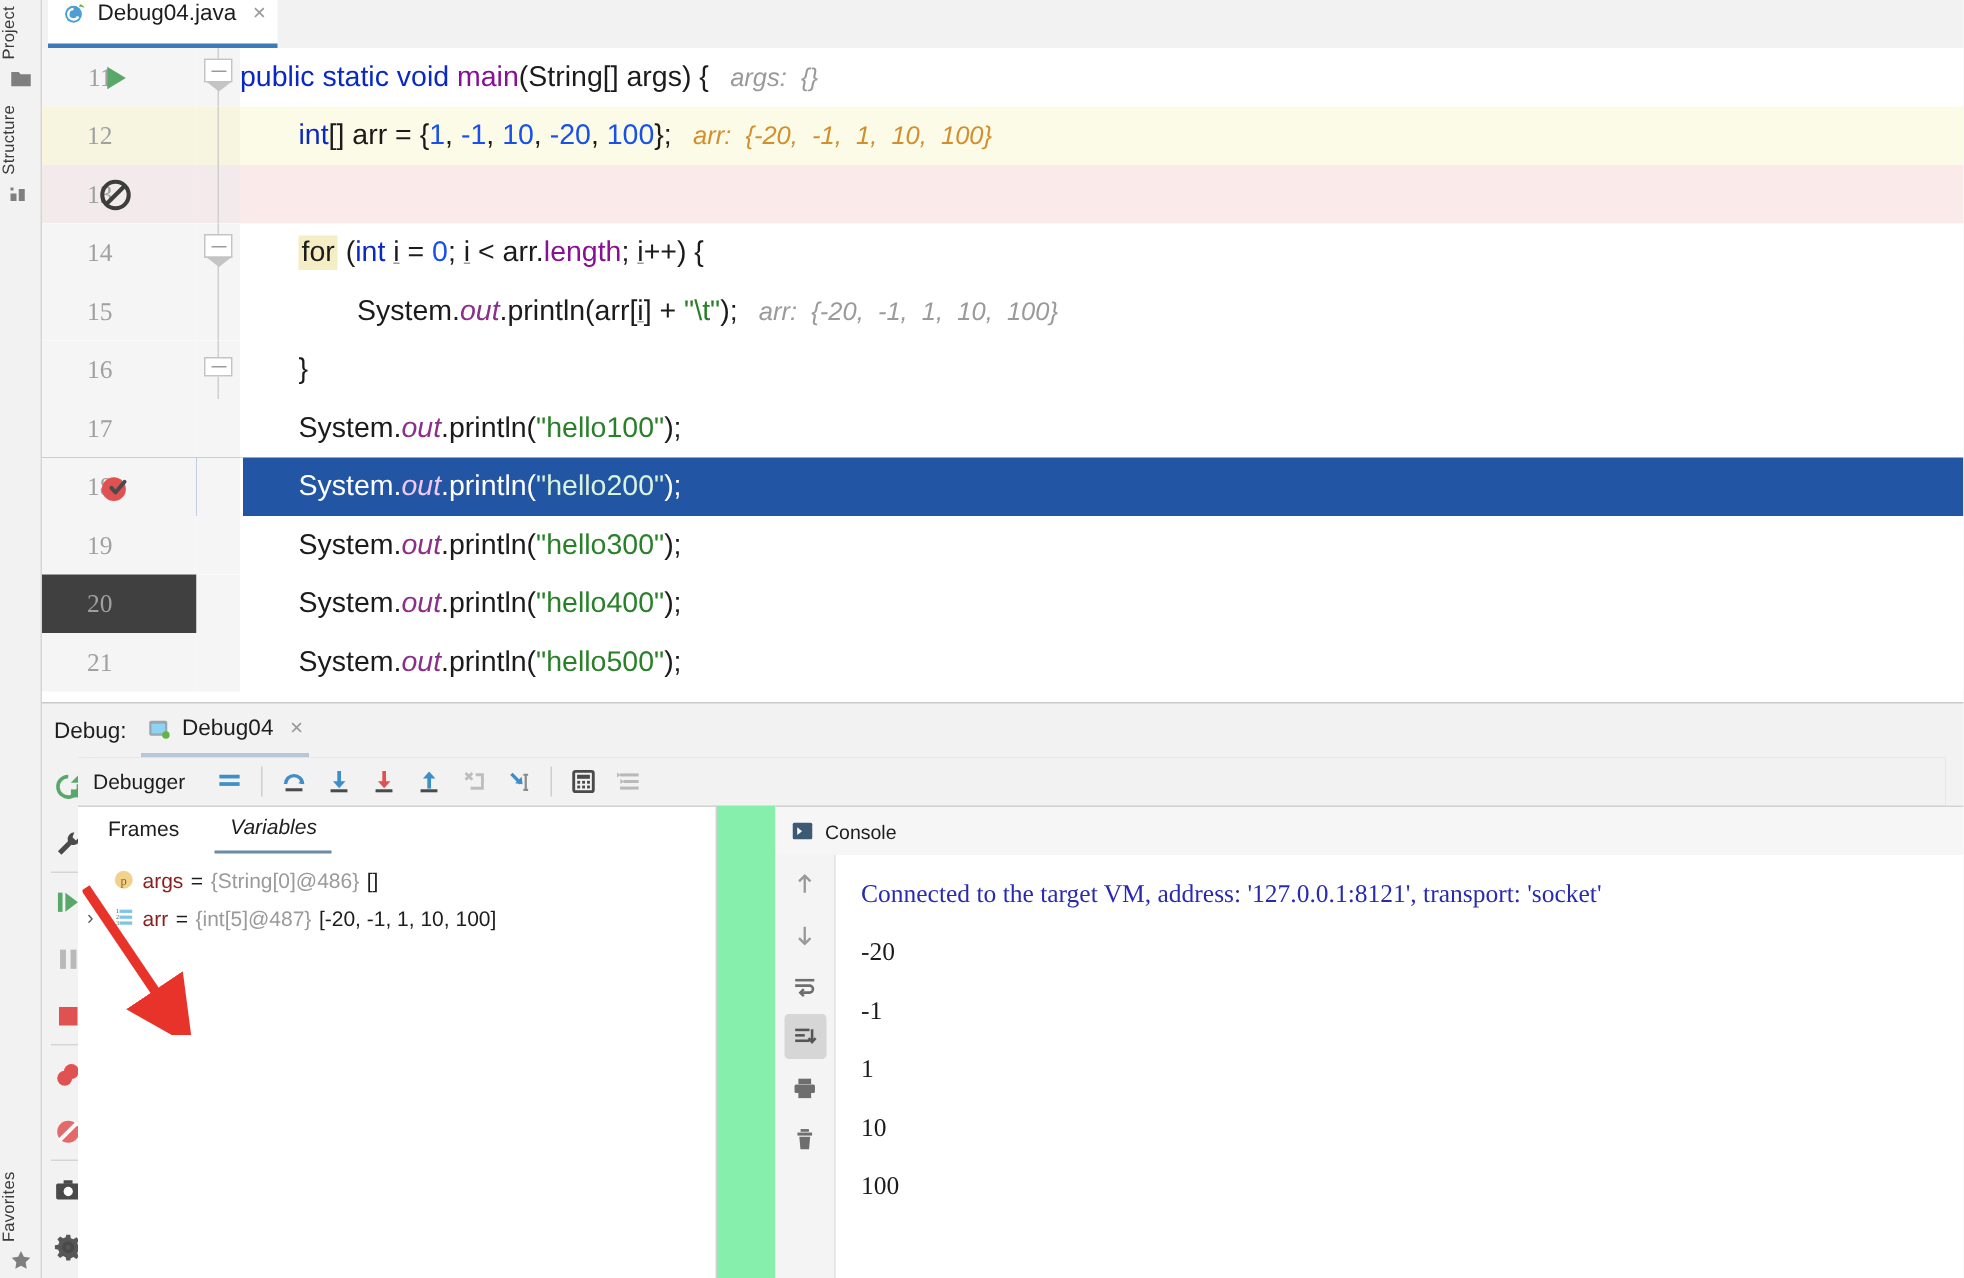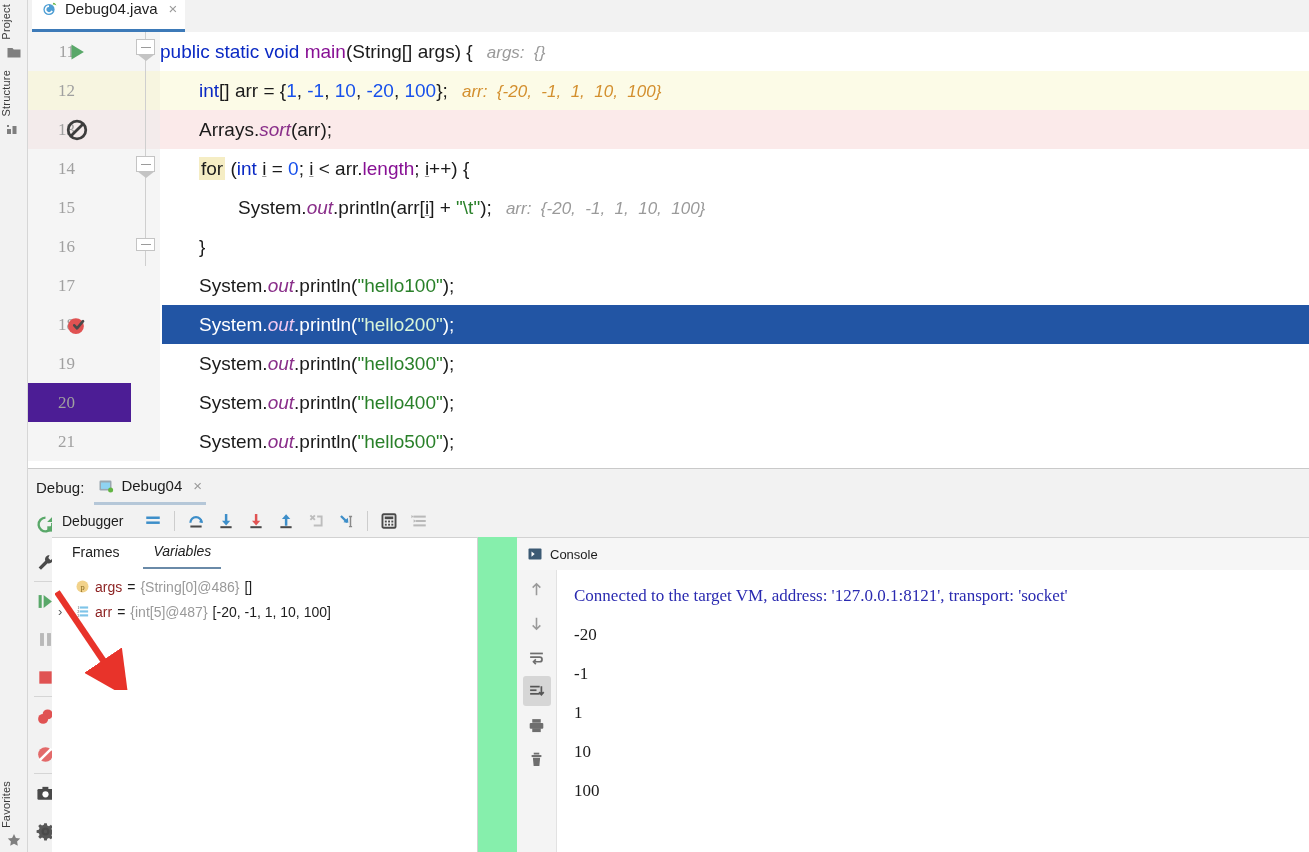--- a/index.html
+++ b/index.html
@@ -235,21 +235,20 @@
         <div class="gutter" style="background:#f3ebeb">
           <span class="lineno">13</span>
           <span class="gicon"><svg viewBox="0 0 16 16" style="width:22px;height:22px">
               <circle cx="8" cy="8" r="6.4" fill="none" stroke="#3d3d3d" stroke-width="2"></circle>
               <line x1="3.6" y1="12.4" x2="12.4" y2="3.6" stroke="#3d3d3d" stroke-width="2"></line>
             </svg></span>
         </div>
         <div class="foldcol" style="background:#f3ebeb">
           <span class="foldline"></span>
         </div>
-        <div class="code" style="left:171px"><span>Arrays.</span><span class="stat">sort</span><span>(arr);</span></div>
       </div>
       <div class="row" style="top: 117px;">
         <div class="rowbg" style="background:#ffffff"></div>
         <div class="gutter" style="background:#f5f5f5">
           <span class="lineno">14</span>
         </div>
         <div class="foldcol" style="background:#f5f5f5">
           <span class="foldline"></span>
           <span class="foldbox">
             <i></i>
@@ -304,21 +303,21 @@
       <div class="row" style="top: 312px;">
         <div class="rowbg" style="background:#ffffff"></div>
         <div class="gutter" style="background:#f5f5f5">
           <span class="lineno">19</span>
         </div>
         <div class="foldcol" style="background:#f5f5f5"></div>
         <div class="code" style="left:171px"><span>System.</span><span class="stat">out</span><span>.println(</span><span class="str">"hello300"</span><span>);</span></div>
       </div>
       <div class="row" style="top: 351px;">
         <div class="rowbg" style="background:#ffffff"></div>
-        <div class="gutter" style="background:#4c1d95">
+        <div class="gutter" style="background:#404040">
           <span class="lineno">20</span>
         </div>
         <div class="foldcol" style="background:#f5f5f5"></div>
         <div class="code" style="left:171px"><span>System.</span><span class="stat">out</span><span>.println(</span><span class="str">"hello400"</span><span>);</span></div>
       </div>
       <div class="row" style="top: 390px;">
         <div class="rowbg" style="background:#ffffff"></div>
         <div class="gutter" style="background:#f5f5f5">
           <span class="lineno">21</span>
         </div>

